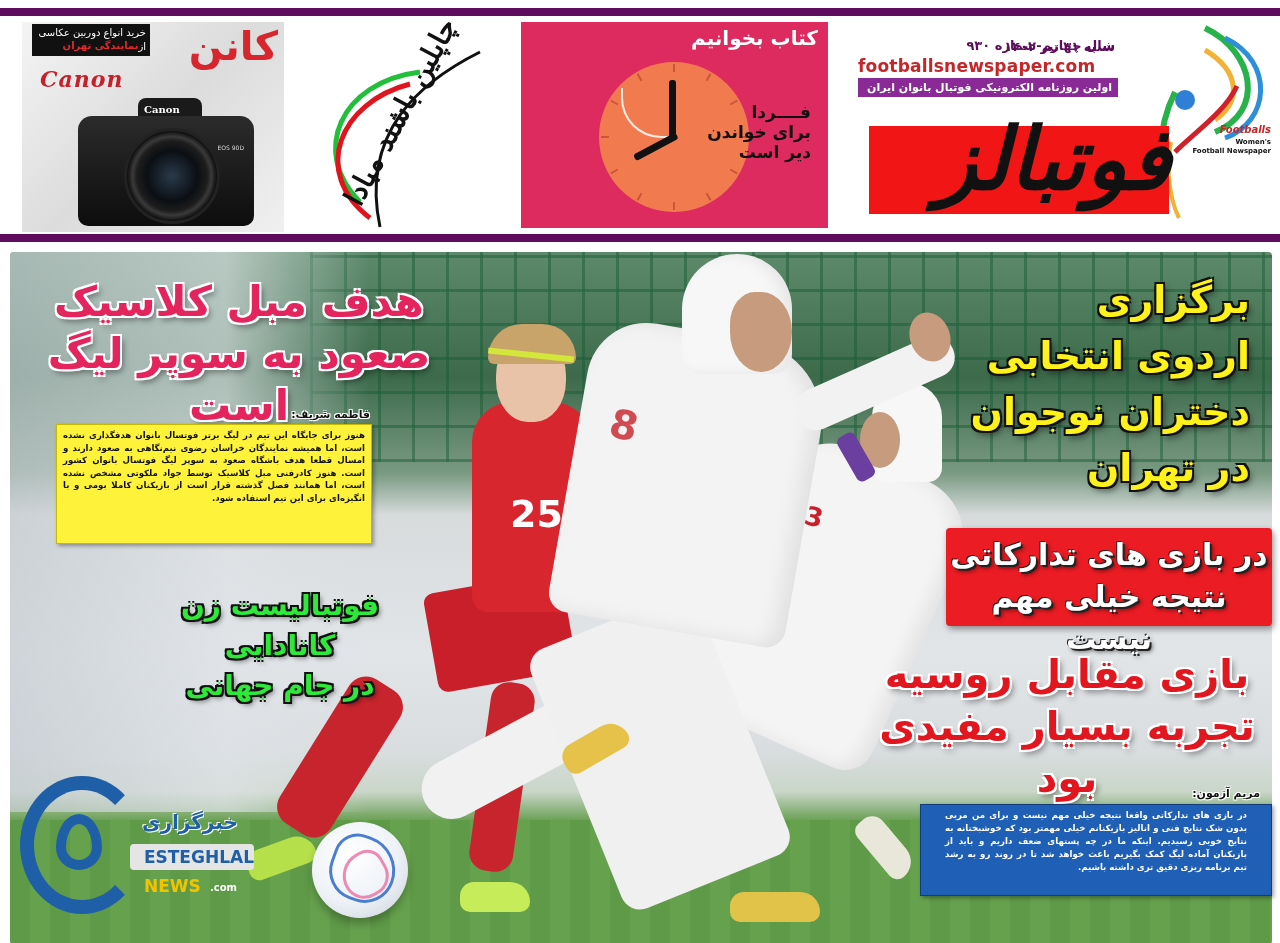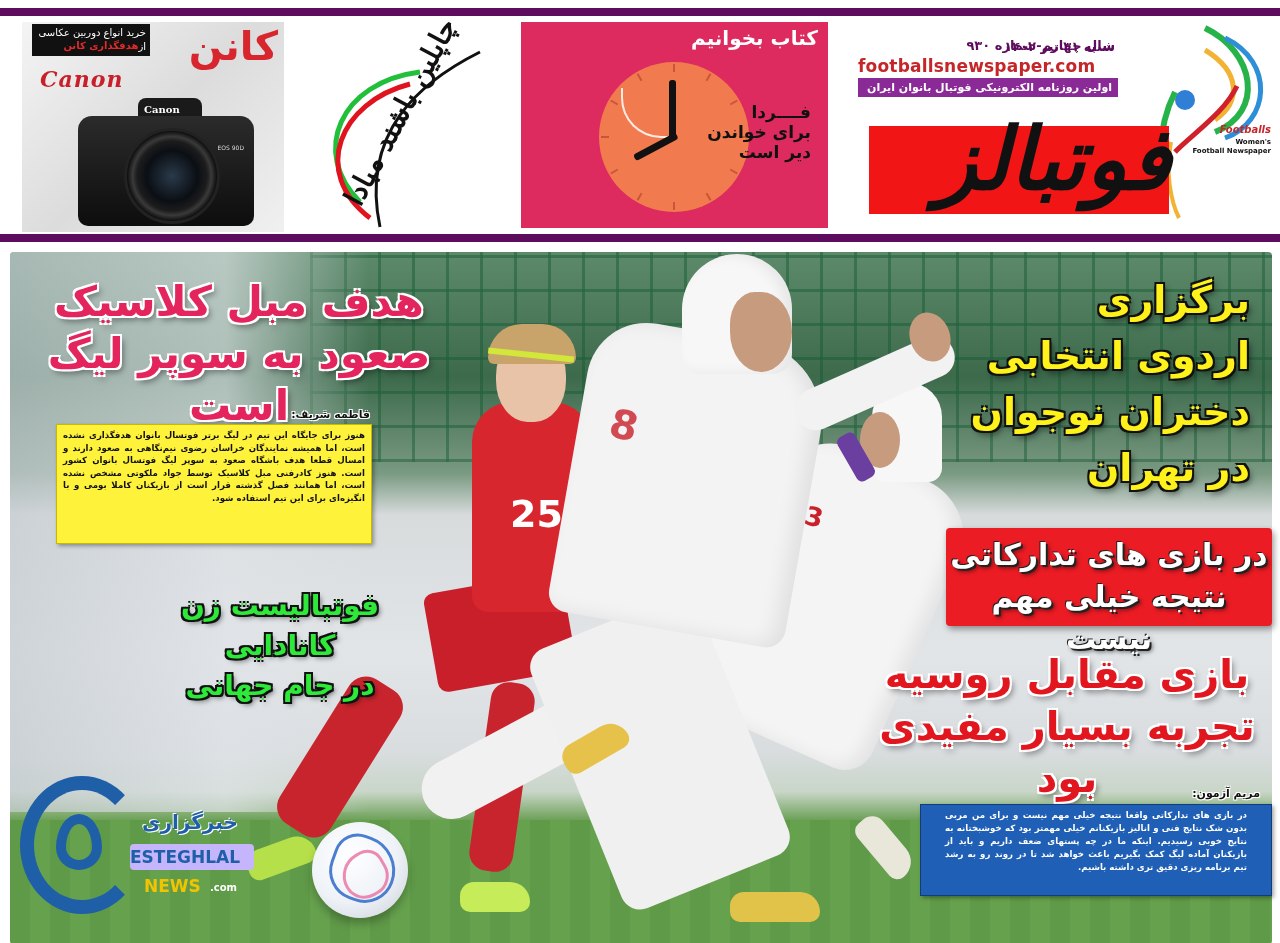--- a/index.html
+++ b/index.html
@@ -119,37 +119,37 @@
   .byline-1 { left: 240px; top: 400px; width: 130px; }
   .byline-2 { left: 1100px; top: 779px; width: 160px; }
   .box-yellow { position: absolute; left: 56px; top: 416px; width: 316px; height: 120px; background: #fff23a; border: 1px solid #c9b800; box-shadow: 2px 2px 4px rgba(0,0,0,0.35); padding: 4px 6px; direction: rtl; text-align: justify; font-size: 8.6px; line-height: 12.6px; color: #111; font-weight: bold; }
   .box-blue { position: absolute; left: 920px; top: 796px; width: 352px; height: 92px; background: #1f5fb5; border: 1px solid #123d7d; box-shadow: 2px 2px 4px rgba(0,0,0,0.35); padding: 4px 24px; direction: rtl; text-align: justify; font-size: 8.6px; line-height: 13px; color: #fff; font-weight: bold; }
 
   
   .watermark { position: absolute; left: 16px; top: 768px; width: 230px; height: 150px; }
   .watermark .ring { position: absolute; left: 4px; top: 0; width: 124px; height: 138px; border-radius: 50%; border: 14px solid #1f5fa8; border-right-color: transparent; }
   .watermark .pin { position: absolute; left: 40px; top: 38px; width: 46px; height: 56px; border: 10px solid #1f5fa8; border-radius: 50% 50% 50% 50% / 60% 60% 40% 40%; }
   .watermark .fa { position: absolute; left: 126px; top: 34px; width: 96px; text-align: center; color: #1f5fa8; font-size: 20px; font-weight: bold; direction: rtl; text-shadow: 1px 1px 0 #fff, -1px -1px 0 #fff; }
-  .watermark .en { position: absolute; left: 114px; top: 68px; width: 124px; height: 26px; background: #c4b5fd; border-radius: 4px; color: #1f5fa8; font-weight: bold; font-size: 17px; text-align: left; line-height: 26px; }
+  .watermark .en { position: absolute; left: 114px; top: 68px; width: 124px; height: 26px; background: #e5e5e5; border-radius: 4px; color: #1f5fa8; font-weight: bold; font-size: 17px; text-align: right; line-height: 26px; }
   .watermark .news { position: absolute; left: 128px; top: 100px; color: #f2c400; font-weight: bold; font-size: 17px; }
   .watermark .dotcom { position: absolute; left: 194px; top: 106px; color: #fff; font-weight: bold; font-size: 10px; }
 </style>
 </head>
 <body>
 
 <div class="page">
 
   <div class="rule-top"></div>
 
   <div class="panel canon-ad">
     <div class="promo">
       <div>خرید انواع دوربین عکاسی</div>
       <div>
         <span>از</span>
-        <span class="hl">هدفگذاری کانن</span>
+        <span class="hl">نمایندگی تهران</span>
       </div>
     </div>
     <div class="brand-fa">کانن</div>
     <div class="brand-en">Canon</div>
     <div class="camera">
       <div class="hump"></div>
       <div class="body"></div>
       <div class="label">Canon</div>
       <div class="lens"></div>
       <div class="model">EOS 90D</div>

